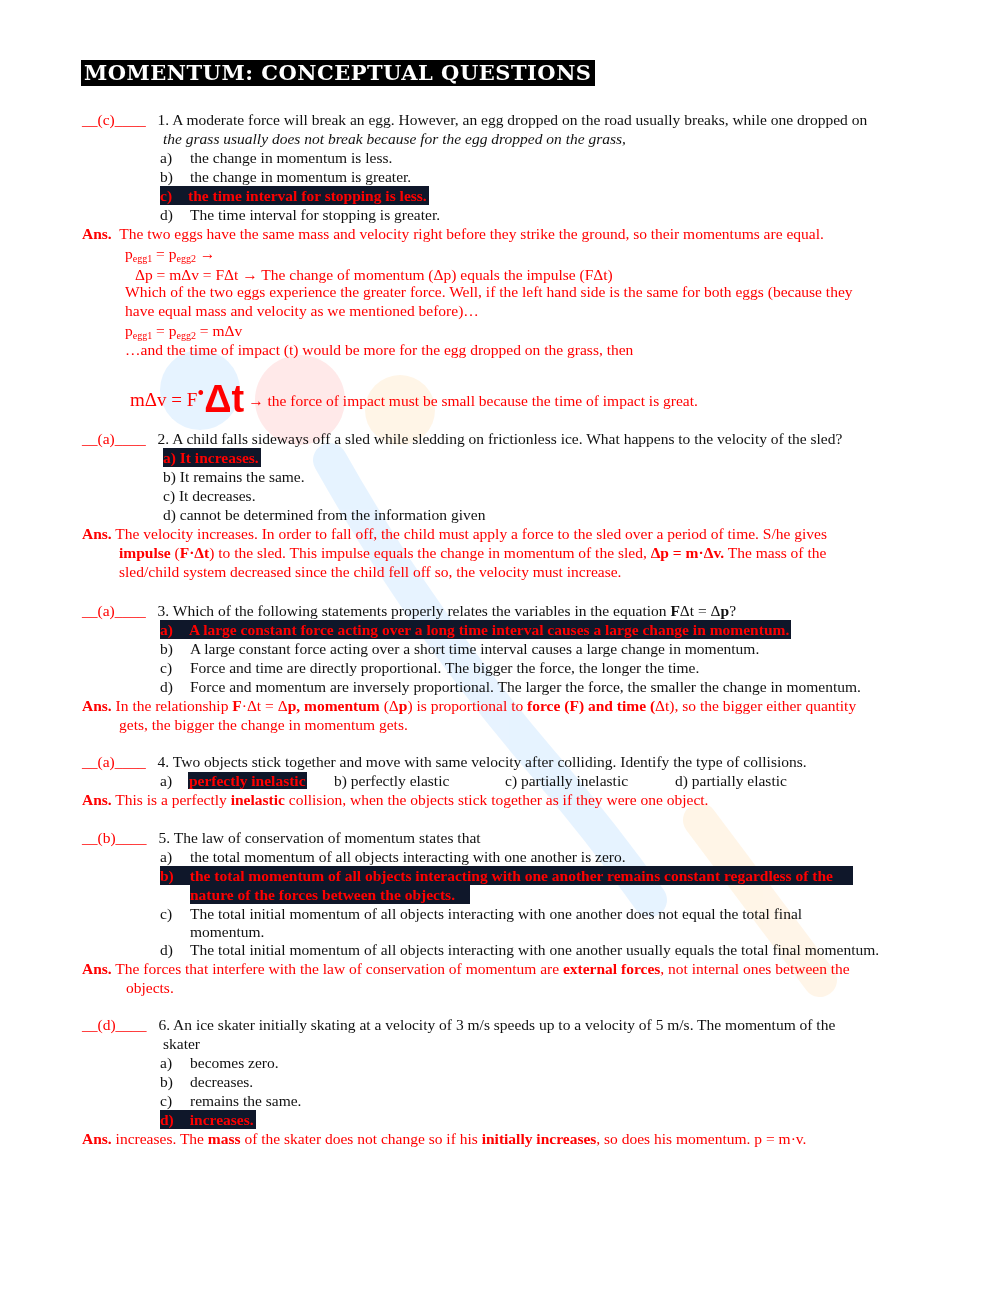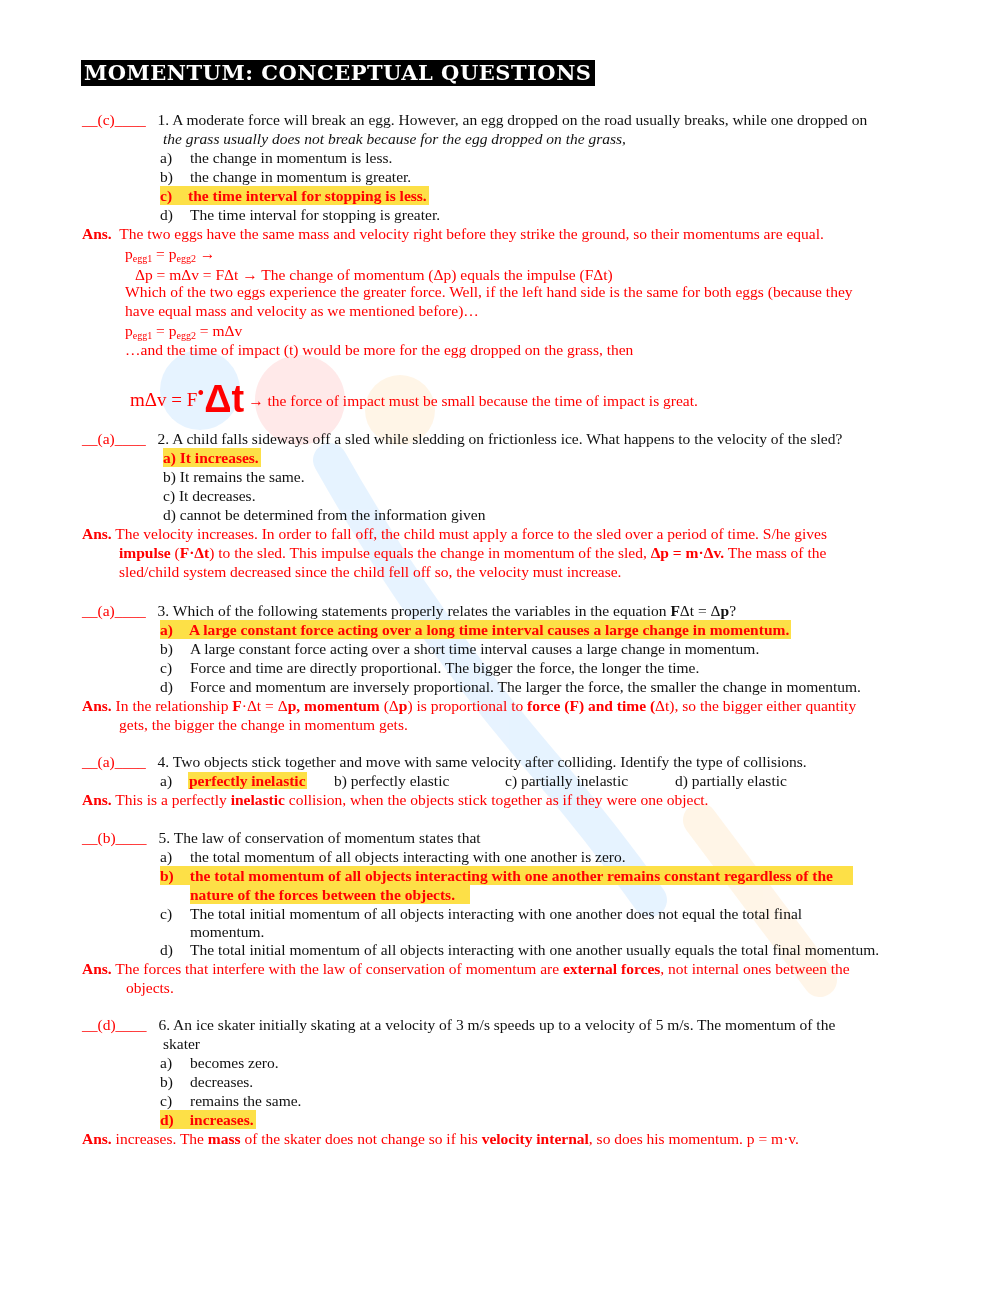--- a/index.html
+++ b/index.html
@@ -6,21 +6,21 @@
   body { width:1000px; height:1294px; position:relative; overflow:hidden;
          font-family:"Liberation Serif","DejaVu Serif",serif; color:#111; }
   .wm { position:absolute; pointer-events:none; }
   .page { position:absolute; left:0; top:0; width:1000px; height:1294px; }
   .title { position:absolute; left:81px; top:60px; background:#000; color:#fff;
            font-weight:bold; font-size:21px; letter-spacing:0.5px; padding:0 3px; line-height:26px;
            font-family:"DejaVu Serif","Liberation Serif",serif; }
   .line { position:absolute; font-size:15.5px; line-height:19px; white-space:nowrap;
           transform-origin:left top; }
   .b { font-weight:bold; }
-  .hl { background:#fde047; color:#ff0000; font-weight:bold; }
+  .hl { background:#0f172a; color:#ff0000; font-weight:bold; }
   .ans { color:#ff0000; }
   .key { color:#ff0000; font-weight:normal; }
   sub { font-size:10px; vertical-align:-3px; }
   .bigdt { font-size:38px; font-family:"Liberation Sans","DejaVu Sans",sans-serif; font-weight:bold; color:#ff0000; vertical-align:-6px; }
 </style>
 </head>
 <body>
 
 <svg class="wm" width="1000" height="1294" style="left:0;top:0;">
   <g opacity="0.12">
@@ -124,16 +124,16 @@
   <div class="line" style="left:82px;top:1015px;">
     <span class="key">__(d)____</span>
     <span style="margin-left:8px">6. An ice skater initially skating at a velocity of 3 m/s speeds up to a velocity of 5 m/s.  The momentum of the</span>
   </div>
   <div class="line" style="left:163px;top:1034px;">skater</div>
   <div class="line" style="left:160px;top:1053px;"><span>a)</span><span style="position:absolute;left:30px">becomes zero.</span></div>
   <div class="line" style="left:160px;top:1072px;"><span>b)</span><span style="position:absolute;left:30px">decreases.</span></div>
   <div class="line" style="left:160px;top:1091px;"><span>c)</span><span style="position:absolute;left:30px">remains the same.</span></div>
   <div class="line hl" style="left:160px;top:1110px;padding-right:2px;"><span>d)</span><span style="margin-left:16px">increases.</span></div>
   <div class="line ans" style="left:82px;top:1129px;">
-    <span class="b">Ans.</span><span>  increases.  The </span><span class="b">mass</span><span> of the skater does not change so if his </span><span class="b">velocity internal</span><span>, so does his momentum.  p = m·v.</span>
+    <span class="b">Ans.</span><span>  increases.  The </span><span class="b">mass</span><span> of the skater does not change so if his </span><span class="b">initially increases</span><span>, so does his momentum.  p = m·v.</span>
   </div>
 
 </div>
 
 </body></html>

